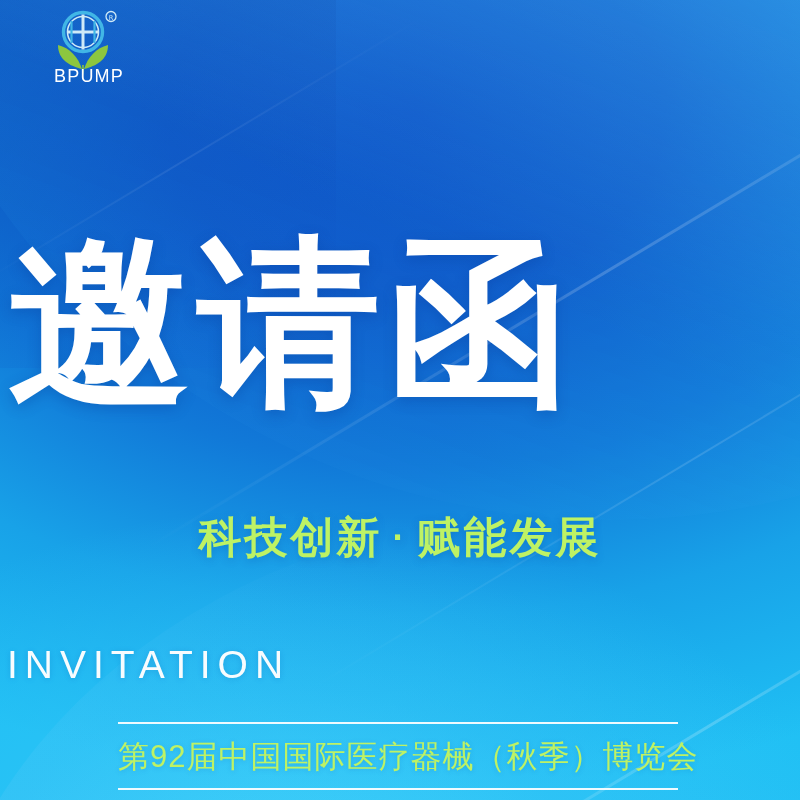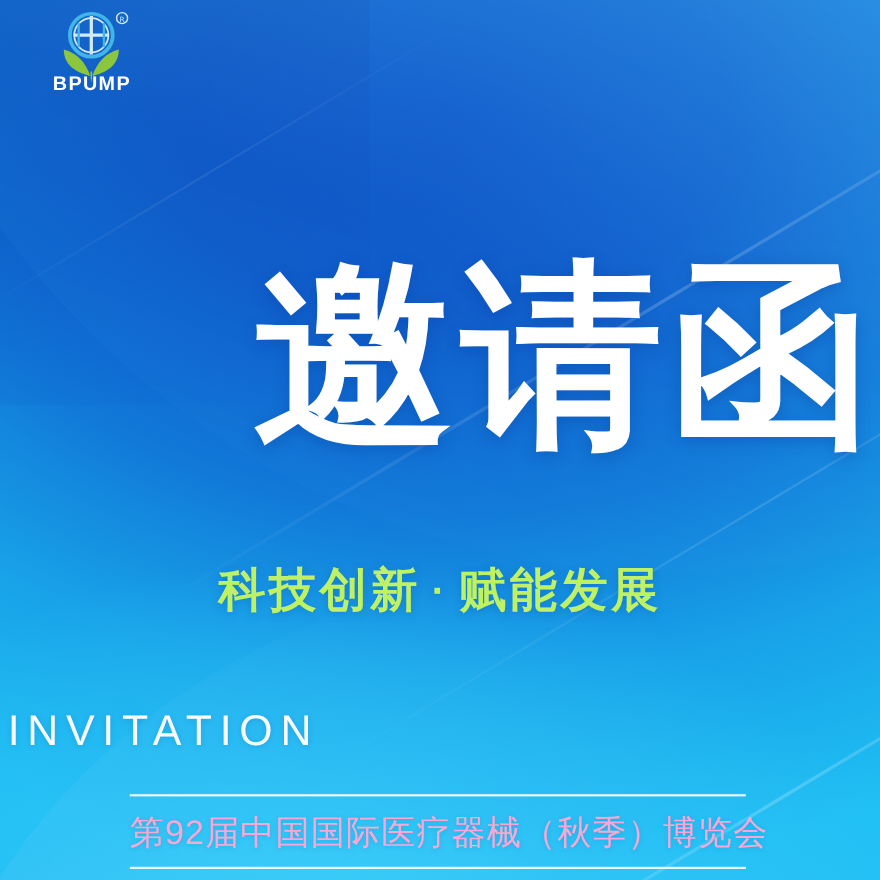--- a/index.html
+++ b/index.html
@@ -106,21 +106,21 @@
     line-height: 1;
     text-shadow: 0 1px 2px rgba(0,40,110,0.28);
     white-space: nowrap;
   }
 
   
   .title-wrap {
     position: absolute;
     left: 0; right: 0;
     top: 232px;
-    text-align: right;
+    text-align: left;
     z-index: 5;
   }
   .main-title {
     display: inline-block;
     color: #ffffff;
     font-size: 182px;
     font-weight: bold;
     line-height: 1;
     letter-spacing: 8px;
     text-indent: 8px;
@@ -168,21 +168,21 @@
     width: 560px;
     top: 722px;
     z-index: 5;
   }
   .rule {
     height: 2px;
     width: 100%;
     background: rgba(255,255,255,0.92);
   }
   .event-name {
-    color: #f9a8d4;
+    color: #bef264;
     font-size: 31px;
     font-weight: normal;
     letter-spacing: 1px;
     line-height: 1;
     text-align: center;
     padding: 17px 0 16px 0;
     white-space: nowrap;
     text-shadow: 0 1px 5px rgba(10,90,180,0.22);
   }
 </style>
@@ -216,22 +216,22 @@
         <path d="M23.5 13 L23.5 35" stroke="#41b6e6" stroke-width="2.2"></path>
         <path d="M46.5 13 L46.5 35" stroke="#41b6e6" stroke-width="2.2"></path>
 
         <circle cx="63" cy="8.5" r="5" fill="none" stroke="#cfeaf7" stroke-width="1.3"></circle>
         <text x="63" y="11.6" font-size="6.6" fill="#cfeaf7" text-anchor="middle" font-family="DejaVu Sans, sans-serif">R</text>
 
         <path d="M10 37 C10 52, 22 58, 34 61 C30 49, 22 40, 10 37 Z" fill="#8cc63f"></path>
         <path d="M60 37 C60 52, 48 58, 36 61 C40 49, 48 40, 60 37 Z" fill="#8cc63f"></path>
         <path d="M34.2 57 C34.2 62, 34.6 65, 35 67 C35.4 65, 35.8 62, 35.8 57 Z" fill="#8cc63f"></path>
       </svg>
-      <div style="position:absolute;left:0;right:0;top:59px;text-align:left;color:#ffffff;
-                  font-size:18px;font-weight:bold;letter-spacing:1.2px;line-height:1;">BPUMP</div>
+      <div style="position:absolute;left:0;right:0;top:59px;text-align:right;color:#ffffff;
+                  font-size:18px;font-weight:normal;letter-spacing:1.2px;line-height:1;">BPUMP</div>
     </div>
 
   </div>
 
   <div class="title-wrap">
     <div class="main-title">邀请函</div>
   </div>
 
   <div class="subtitle">
     <span>科技创新</span><span class="dot-sep">·</span><span>赋能发展</span>

